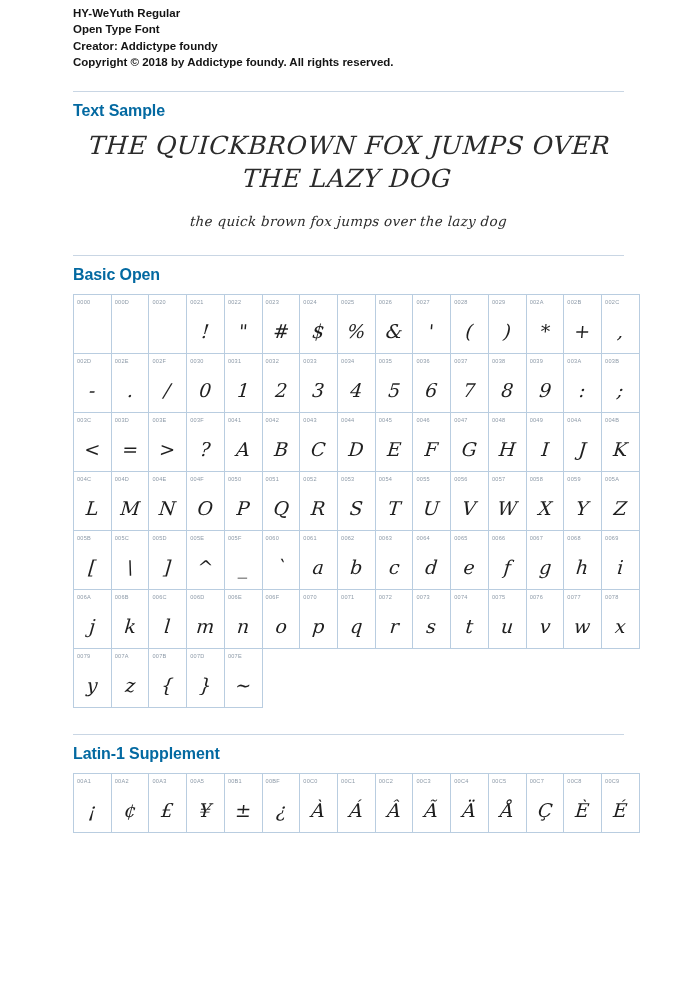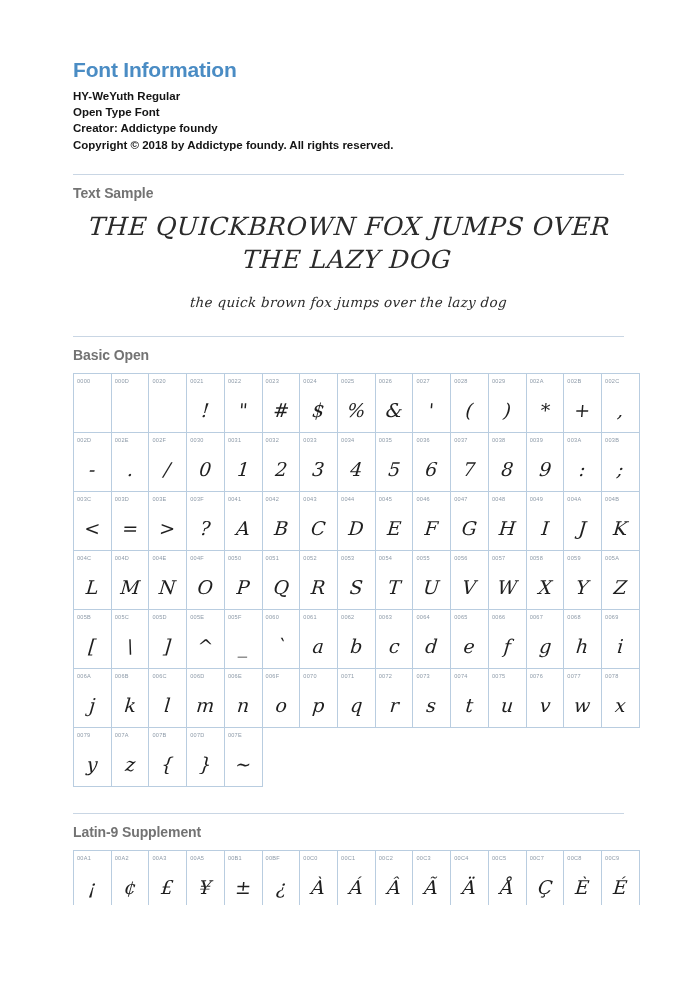--- a/index.html
+++ b/index.html
@@ -56,23 +56,23 @@
   }
 
   
   .divider {
     border: 0;
     border-top: 1px solid #c9d6e4;
     margin: 0;
     width: 551px;
   }
   .section-head {
-    font-size: 14px;
+    font-size: 16px;
     font-weight: bold;
-    color: #737373;
+    color: #0369a1;
     letter-spacing: -0.1px;
   }
 
   
   .sample-wrap {
     width: 551px;
     text-align: center;
   }
   .sample-upper {
     font-family: "DejaVu Serif", serif;
@@ -148,21 +148,20 @@
     height: 80px;
     background: #ffffff;
   }
 </style>
 </head>
 <body>
 
 <div class="page">
   <div class="content">
 
-    <h1 class="doc-title">Font Information</h1>
 
     <ul class="info-list">
       <li>HY-WeYuth Regular</li>
       <li>Open Type Font</li>
       <li>Creator: Addictype foundy</li>
       <li>Copyright © 2018 by Addictype foundy. All rights reserved.</li>
     </ul>
 
     <div style="height:21px"></div>
     <hr class="divider">
@@ -586,21 +585,21 @@
             <td class="blank"></td>
             <td class="blank"></td>
             <td class="blank"></td>
           </tr>
         </tbody>
     </table>
 
     <div style="height:26px"></div>
     <hr class="divider">
     <div style="height:10px"></div>
-    <div class="section-head">Latin-9 Supplement</div>
+    <div class="section-head">Latin-1 Supplement</div>
     <div style="height:10px"></div>
     <table class="glyph-table" id="latin1-table">
       <tbody>
           <tr>
             <td>
               <span class="cell-code">00A1</span>
               <span class="cell-glyph">¡</span>
             </td>
             <td>
               <span class="cell-code">00A2</span>

